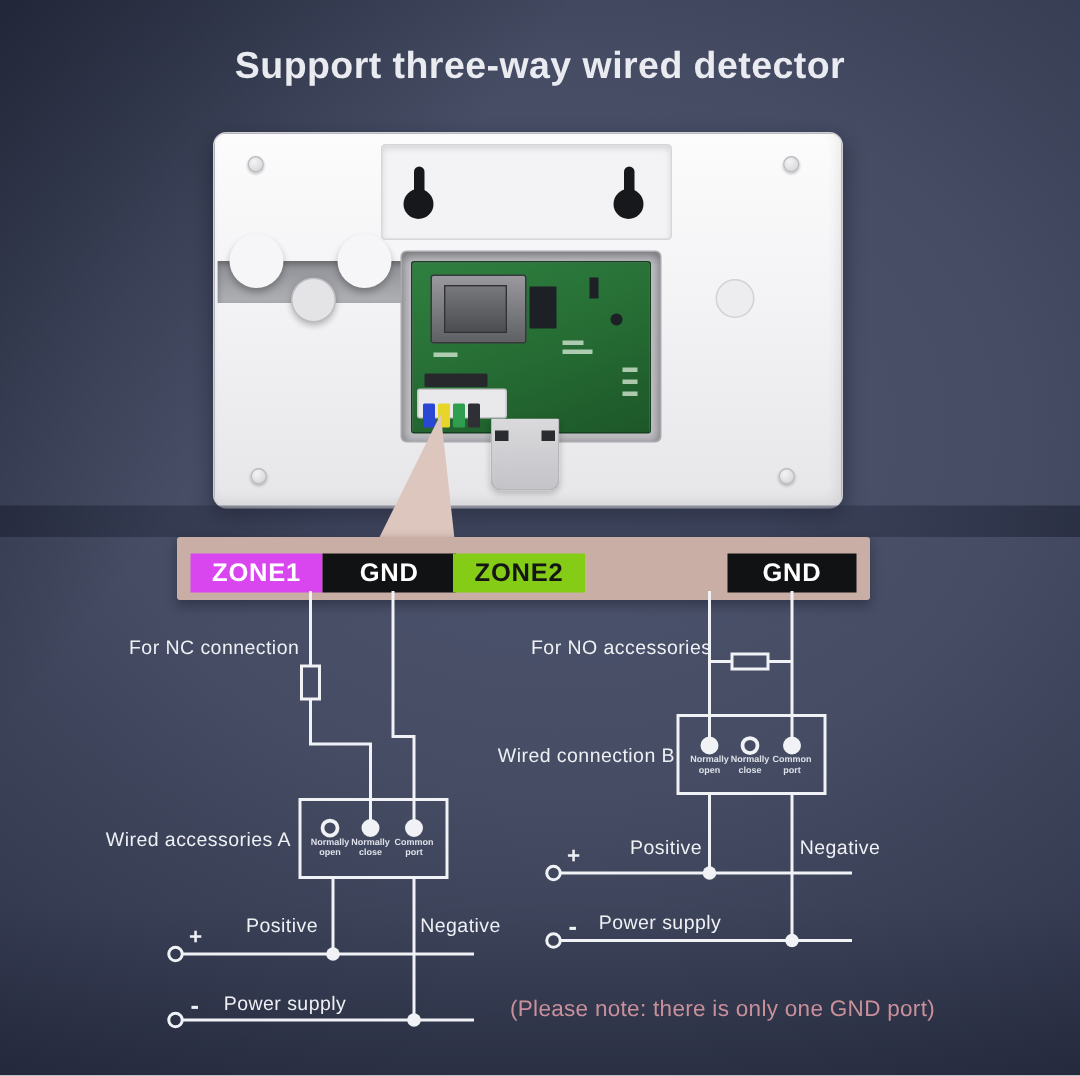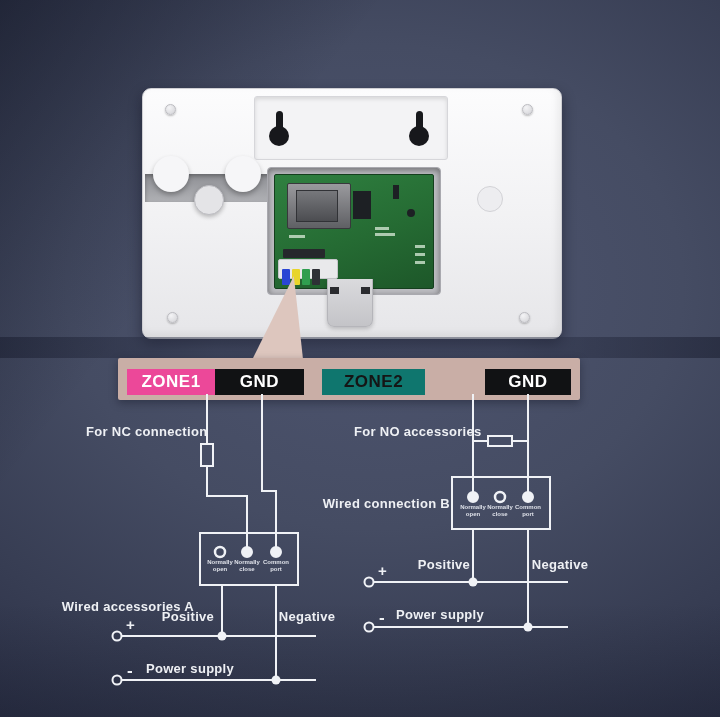--- a/index.html
+++ b/index.html
@@ -92,33 +92,34 @@
   .strip{
     position:absolute; left:118px; top:358px; width:462px; height:42px;
     background:#c9aea6; border-radius:2px; box-shadow:0 3px 8px rgba(10,12,24,.35);
   }
   .seg{
     position:absolute; top:11px; height:26px; line-height:26px; text-align:center;
     font-size:17px; font-weight:bold; letter-spacing:.5px; color:#fff;
   }
   
   .svg-overlay{position:absolute; left:0; top:0; pointer-events:none;}
-  .lbl{position:absolute; color:#eef0f4; font-size:13px; font-weight:700; letter-spacing:.3px; white-space:nowrap;}
+  .lbl{position:absolute; color:#eef0f4; font-size:13px; font-weight:400; letter-spacing:.3px; white-space:nowrap;}
   .sign{position:absolute; color:#eef0f4; font-weight:bold;}
   .mini{
     position:absolute; width:30px; color:#dde0e8; font-size:6px; line-height:1.2;
     text-align:center; font-weight:600;
   }
   .note{position:absolute; left:340px; top:664px; color:#c9909c; font-size:15px; letter-spacing:.2px;}
 </style>
 </head>
 <body>
 
 <div class="stage">
 
+  <div class="title">Support three-way wired detector</div>
 
   <div class="device">
     <div class="mount-plate">
       <div class="keyhole" style="left:14px;">
         <div class="stem"></div>
         <div class="hole"></div>
       </div>
       <div class="keyhole" style="left:154px;">
         <div class="stem"></div>
         <div class="hole"></div>
@@ -161,23 +162,23 @@
     <div class="tab">
       <div class="clip" style="left:2px;"></div>
       <div class="clip" style="left:33px;"></div>
     </div>
   </div>
 
   <div class="shadow-band"></div>
   <div class="pointer"></div>
 
   <div class="strip">
-    <div class="seg" style="left:9px;width:88px;background:#ec4899;">ZONE1</div>
+    <div class="seg" style="left:9px;width:88px;background:#d946ef;">ZONE1</div>
     <div class="seg" style="left:97px;width:89px;background:#111214;">GND</div>
-    <div class="seg" style="left:204px;width:103px;background:#0f766e;color:#151515;">ZONE2</div>
+    <div class="seg" style="left:184px;width:88px;background:#84cc16;color:#151515;">ZONE2</div>
     <div class="seg" style="left:367px;width:86px;background:#111214;">GND</div>
   </div>
 
   <svg class="svg-overlay" width="720" height="717" viewBox="0 0 720 717" fill="none" stroke="#f0f2f6" stroke-width="2">
 
     <g>
       <path d="M207 394 V444"></path>
       <rect x="201" y="444" width="12" height="22"></rect>
       <path d="M207 466 V496 H247 V533"></path>
       <path d="M262 394 V491 H276 V533"></path>
@@ -213,21 +214,21 @@
       <circle cx="473" cy="582" r="4.5" fill="#f0f2f6" stroke="none"></circle>
       <circle cx="369" cy="627" r="4.5"></circle>
       <path d="M374 627 H568"></path>
       <circle cx="528" cy="627" r="4.5" fill="#f0f2f6" stroke="none"></circle>
     </g>
   </svg>
 
   <div class="lbl" style="left:86px;top:424px;">For NC connection</div>
   <div class="lbl" style="left:354px;top:424px;">For NO accessories</div>
 
-  <div class="lbl" style="left:60px;top:552px;width:134px;text-align:right;margin-top:47px;">Wired accessories A</div>
+  <div class="lbl" style="left:60px;top:552px;width:134px;text-align:right;">Wired accessories A</div>
   <div class="lbl" style="left:320px;top:496px;width:130px;text-align:right;">Wired connection B</div>
 
   <div class="mini" style="left:205px;top:559px;">Normally open</div>
   <div class="mini" style="left:232px;top:559px;">Normally close</div>
   <div class="mini" style="left:261px;top:559px;">Common port</div>
   <div class="mini" style="left:458px;top:504px;">Normally open</div>
   <div class="mini" style="left:485px;top:504px;">Normally close</div>
   <div class="mini" style="left:513px;top:504px;">Common port</div>
 
   <div class="lbl" style="left:156px;top:609px;width:64px;text-align:center;">Positive</div>
@@ -235,14 +236,15 @@
   <div class="lbl" style="left:140px;top:661px;width:100px;text-align:center;">Power supply</div>
   <div class="sign" style="left:126px;top:616px;font-size:15px;">+</div>
   <div class="sign" style="left:127px;top:661px;font-size:17px;">-</div>
 
   <div class="lbl" style="left:412px;top:557px;width:64px;text-align:center;">Positive</div>
   <div class="lbl" style="left:528px;top:557px;width:64px;text-align:center;">Negative</div>
   <div class="lbl" style="left:390px;top:607px;width:100px;text-align:center;">Power supply</div>
   <div class="sign" style="left:378px;top:562px;font-size:15px;">+</div>
   <div class="sign" style="left:379px;top:608px;font-size:17px;">-</div>
 
+  <div class="note">(Please note: there is only one GND port)</div>
 
 </div>
 
 </body></html>

